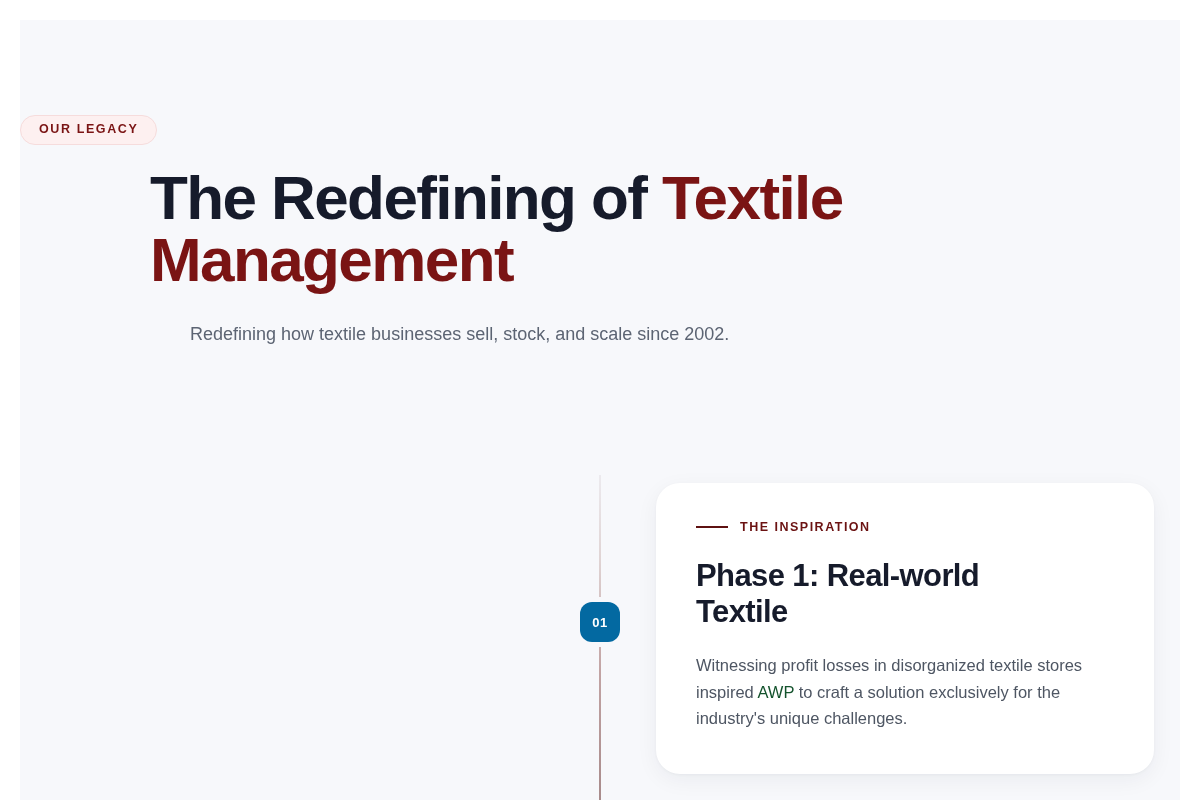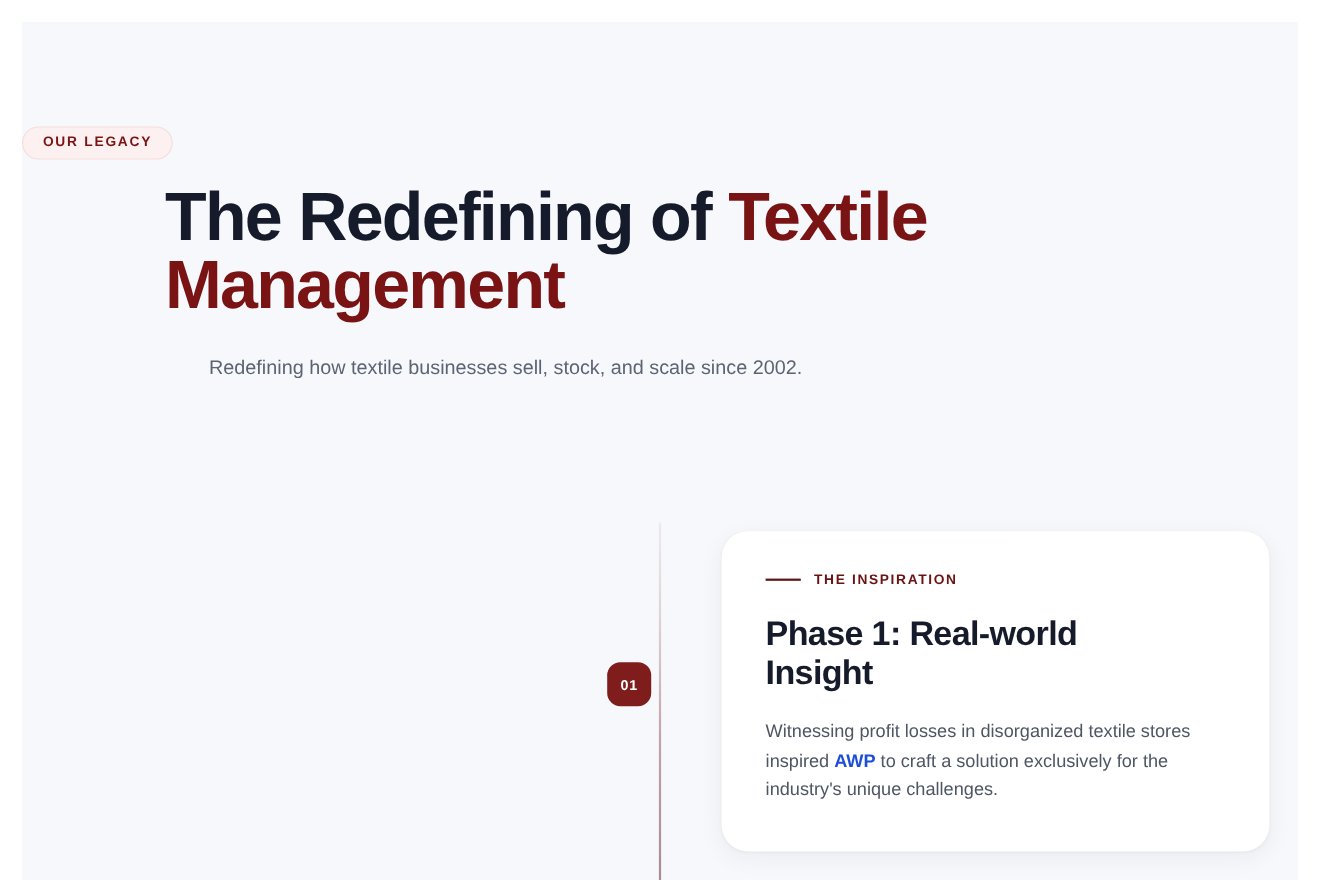--- a/index.html
+++ b/index.html
@@ -95,26 +95,26 @@
   .timeline-row {
     position: absolute;
     left: 0;
     top: 445px;
     width: 1160px;
     height: 300px;
   }
 
   .node-badge {
     position: absolute;
-    left: 532px;   
+    left: 560px;   
     top: 137px;    
     width: 40px;
     height: 40px;
     border-radius: 12px;
-    background: #7f1d1d;
+    background: #0369a1;
     color: #ffffff;
     font-size: 13px;
     font-weight: bold;
     letter-spacing: 0.6px;
     display: flex;
     align-items: center;
     justify-content: center;
     box-shadow: 0 0 0 5px #f7f8fb;
     z-index: 3;
   }
@@ -166,22 +166,22 @@
   }
 
   .card-body {
     margin: 0;
     font-size: 16.5px;
     line-height: 1.62;
     color: #4e5663;
   }
 
   .card-body .strong {
-    font-weight: bold;
-    color: #1d4ed8;
+    font-weight: normal;
+    color: #14532d;
   }
 </style>
 </head>
 <body>
 
 <div id="root">
 
   <section class="legacy-section">
 
     <header class="hero">
@@ -200,21 +200,21 @@
 
         <div class="node-badge">01</div>
 
         <article class="phase-card">
 
           <div class="kicker">
             <span class="kicker-rule"></span>
             <span class="kicker-text">THE INSPIRATION</span>
           </div>
 
-          <h2 class="card-title">Phase 1: Real-world Insight</h2>
+          <h2 class="card-title">Phase 1: Real-world Textile</h2>
 
           <p class="card-body"><span>Witnessing profit losses in disorganized textile stores inspired </span><span class="strong">AWP</span><span> to craft a solution exclusively for the industry's unique challenges.</span></p>
 
         </article>
       </div>
     </div>
 
   </section>
 </div>
 

